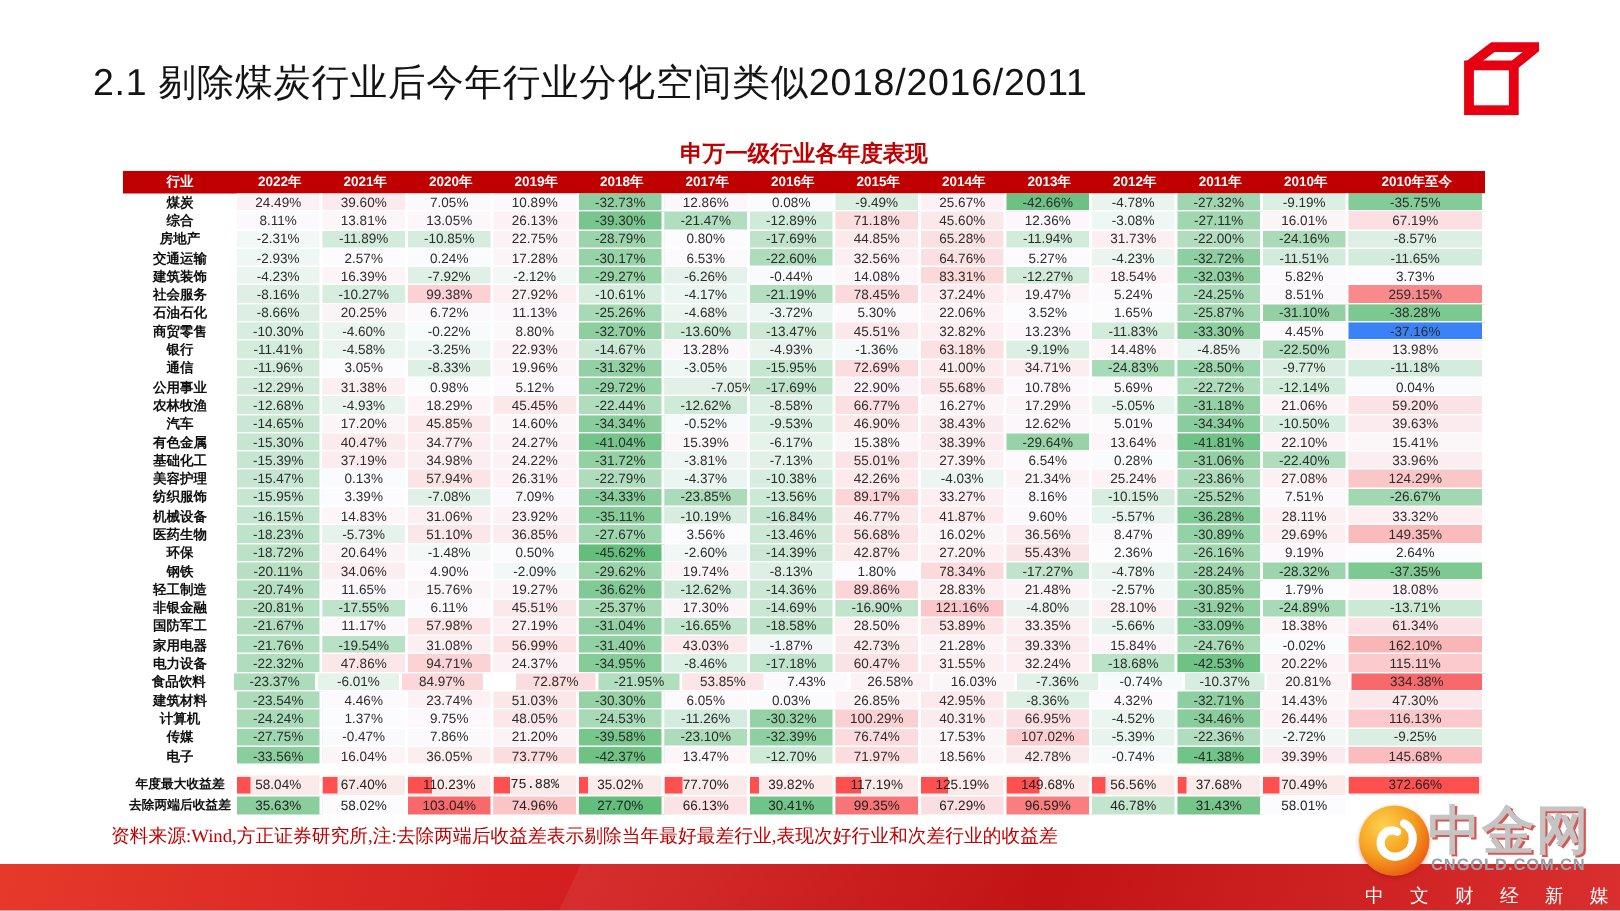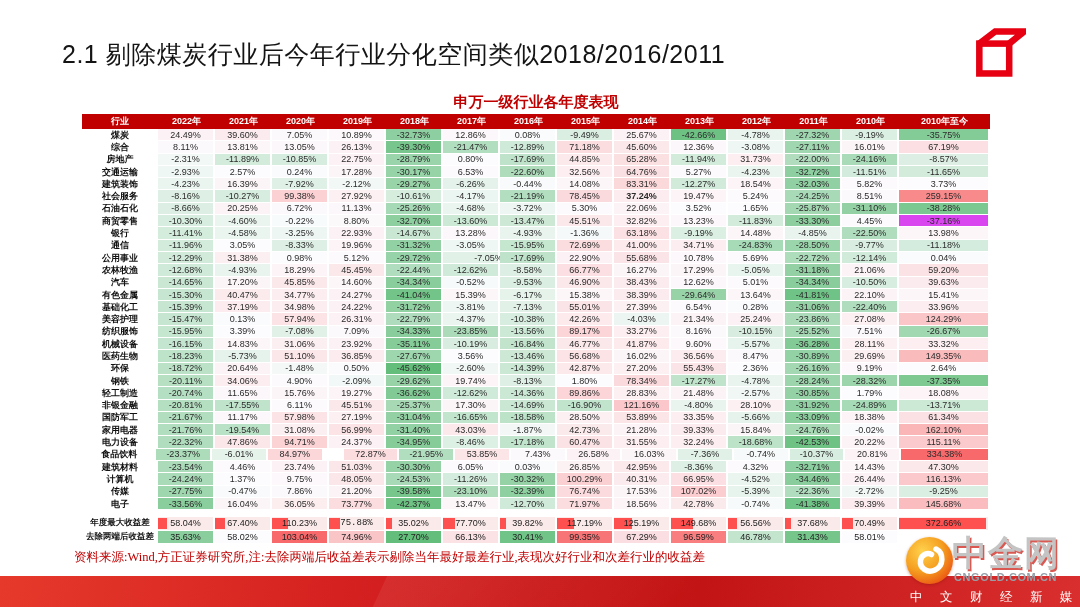--- a/index.html
+++ b/index.html
@@ -177,21 +177,21 @@
         <div class="trow">
           <div class="name c-name">社会服务</div>
           <div class="val c-val" style="background: rgb(222, 240, 229);">-8.16%</div>
           <div class="val c-val" style="background: rgb(215, 237, 223);">-10.27%</div>
           <div class="val c-val" style="background: rgb(251, 209, 211);">99.38%</div>
           <div class="val c-val" style="background: rgb(252, 240, 243);">27.92%</div>
           <div class="val c-val" style="background: rgb(214, 237, 222);">-10.61%</div>
           <div class="val c-val" style="background: rgb(235, 245, 241);">-4.17%</div>
           <div class="val c-val" style="background: rgb(179, 223, 192);">-21.19%</div>
           <div class="val c-val" style="background: rgb(251, 218, 221);">78.45%</div>
-          <div class="val c-val" style="background: rgb(252, 236, 239); font-weight: bold;">37.24%</div>
+          <div class="val c-val" style="background: rgb(252, 236, 239);">37.24%</div>
           <div class="val c-val" style="background: rgb(252, 244, 247);">19.47%</div>
           <div class="val c-val" style="background: rgb(252, 250, 253);">5.24%</div>
           <div class="val c-val" style="background: rgb(169, 218, 184);">-24.25%</div>
           <div class="val c-val" style="background: rgb(252, 249, 252);">8.51%</div>
           <div class="val c-last" style="background: rgb(249, 138, 140);">259.15%</div>
         </div>
         <div class="trow">
           <div class="name c-name">石油石化</div>
           <div class="val c-val" style="background: rgb(221, 239, 228);">-8.66%</div>
           <div class="val c-val" style="background: rgb(252, 243, 246);">20.25%</div>
@@ -216,21 +216,21 @@
           <div class="val c-val" style="background: rgb(252, 249, 251);">8.80%</div>
           <div class="val c-val" style="background: rgb(142, 207, 160);">-32.70%</div>
           <div class="val c-val" style="background: rgb(204, 233, 214);">-13.60%</div>
           <div class="val c-val" style="background: rgb(205, 233, 214);">-13.47%</div>
           <div class="val c-val" style="background: rgb(251, 232, 235);">45.51%</div>
           <div class="val c-val" style="background: rgb(252, 238, 241);">32.82%</div>
           <div class="val c-val" style="background: rgb(252, 247, 250);">13.23%</div>
           <div class="val c-val" style="background: rgb(210, 235, 219);">-11.83%</div>
           <div class="val c-val" style="background: rgb(140, 206, 158);">-33.30%</div>
           <div class="val c-val" style="background: rgb(252, 250, 253);">4.45%</div>
-          <div class="val c-last" style="background: #d946ef;">-37.16%</div>
+          <div class="val c-last" style="background: #3b82f6;">-37.16%</div>
         </div>
         <div class="trow">
           <div class="name c-name">银行</div>
           <div class="val c-val" style="background: rgb(212, 236, 220);">-11.41%</div>
           <div class="val c-val" style="background: rgb(234, 245, 239);">-4.58%</div>
           <div class="val c-val" style="background: rgb(238, 246, 243);">-3.25%</div>
           <div class="val c-val" style="background: rgb(252, 242, 245);">22.93%</div>
           <div class="val c-val" style="background: rgb(201, 231, 211);">-14.67%</div>
           <div class="val c-val" style="background: rgb(252, 247, 250);">13.28%</div>
           <div class="val c-val" style="background: rgb(233, 244, 238);">-4.93%</div>

